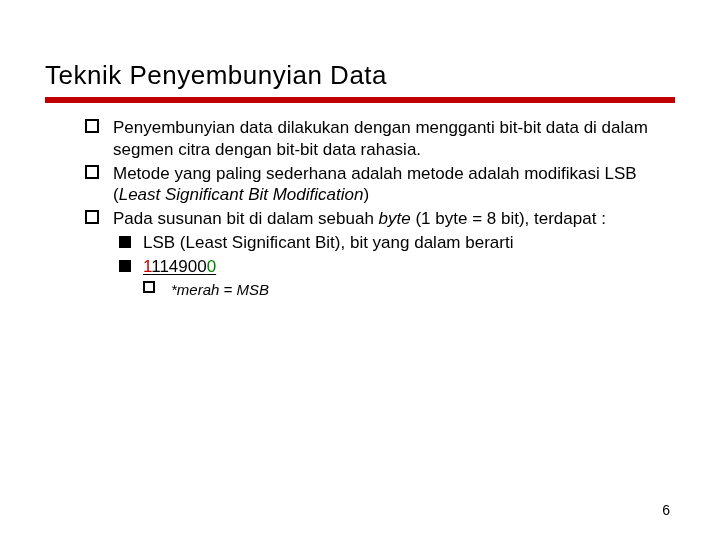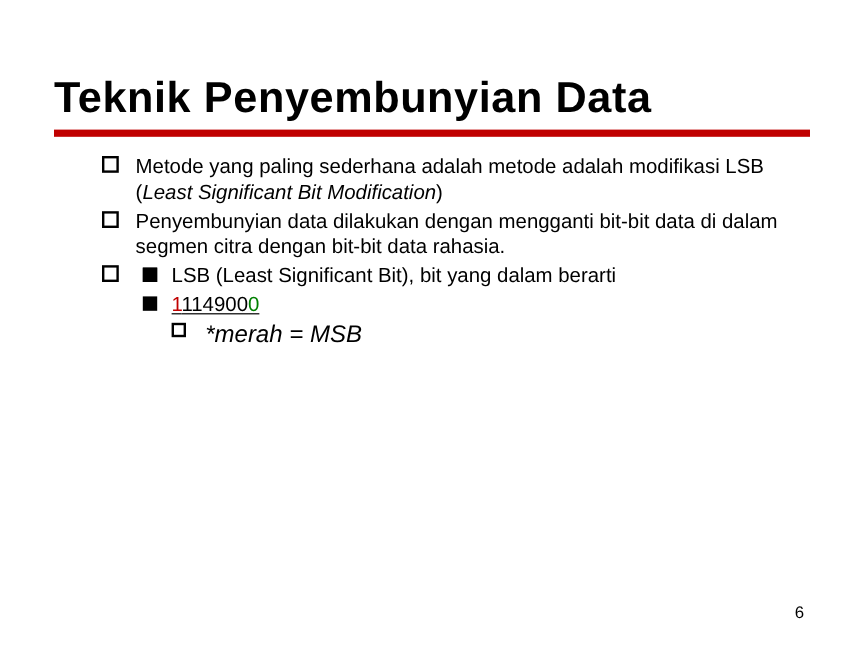--- a/index.html
+++ b/index.html
@@ -1,54 +1,55 @@
 <!DOCTYPE html>
 <html><head>
 <meta charset="utf-8">
 <style>
   * { margin: 0; padding: 0; box-sizing: border-box; }
   html, body { width: 720px; height: 540px; background: #fff; font-family: Verdana, Geneva, sans-serif; color: #000; }
   .slide { position: relative; width: 720px; height: 540px; padding: 60px 45px 20px 45px; }
-  .title { font-size: 36px; font-weight: 700; letter-spacing: 0.5px; margin-bottom: 6px; }
+  .title { font-size: 26px; font-weight: 400; letter-spacing: 0.5px; margin-bottom: 6px; }
   .underline { height: 6px; background: #c00000; margin-bottom: 14px; }
   .content { font-size: 17px; line-height: 1.28; }
   .b1 { position: relative; padding-left: 34px; margin-left: 34px; margin-bottom: 2px; }
   .b1 > .mk { position: absolute; left: 6px; top: 2px; width: 14px; height: 14px; border: 2px solid #000; background: #fff; }
   .b2 { position: relative; padding-left: 30px; margin-left: 68px; margin-bottom: 2px; }
   .b2 > .mk { position: absolute; left: 6px; top: 4px; width: 12px; height: 12px; background: #000; }
   .b3 { position: relative; padding-left: 28px; margin-left: 98px; margin-bottom: 2px; }
   .b3 > .mk { position: absolute; left: 0; top: 2px; width: 12px; height: 12px; border: 2px solid #000; background: #fff; }
-  .b3 .txt { font-style: italic; font-size: 20px; }
+  .b3 .txt { font-style: italic; font-size: 15px; }
   em.i { font-style: italic; }
   .msb { color: #c00000; }
   .lsb { color: #008000; }
   .under { text-decoration: underline; text-underline-offset: 2px; }
   .pagenum { position: absolute; right: 50px; bottom: 22px; font-size: 14px; }
 </style>
 </head>
 <body>
 
 <div class="slide">
   <div class="title">Teknik Penyembunyian Data</div>
   <div class="underline"></div>
 
   <div class="content">
 
     <div class="b1">
       <span class="mk"></span>
+      <span>Penyembunyian data dilakukan dengan mengganti bit-bit data di dalam segmen citra dengan bit-bit data rahasia.</span>
+    </div>
+
+    <div class="b1">
+      <span class="mk"></span>
       <span><span>Metode yang paling sederhana adalah metode adalah modifikasi LSB (</span><em class="i">Least Significant Bit Modification</em><span>)</span></span>
     </div>
 
     <div class="b1">
       <span class="mk"></span>
-      <span>Penyembunyian data dilakukan dengan mengganti bit-bit data di dalam segmen citra dengan bit-bit data rahasia.</span>
-    </div>
-
-    <div class="b1">
-      <span class="mk"></span>
+      <span><span>Pada susunan bit di dalam sebuah </span><em class="i">byte</em><span>  (1 byte = 8 bit), terdapat :</span></span>
     </div>
 
     <div class="b2">
       <span class="mk"></span>
     </div>
 
     <div class="b2">
       <span class="mk"></span>
       <span>LSB (Least Significant Bit), bit yang dalam berarti</span>
     </div>

